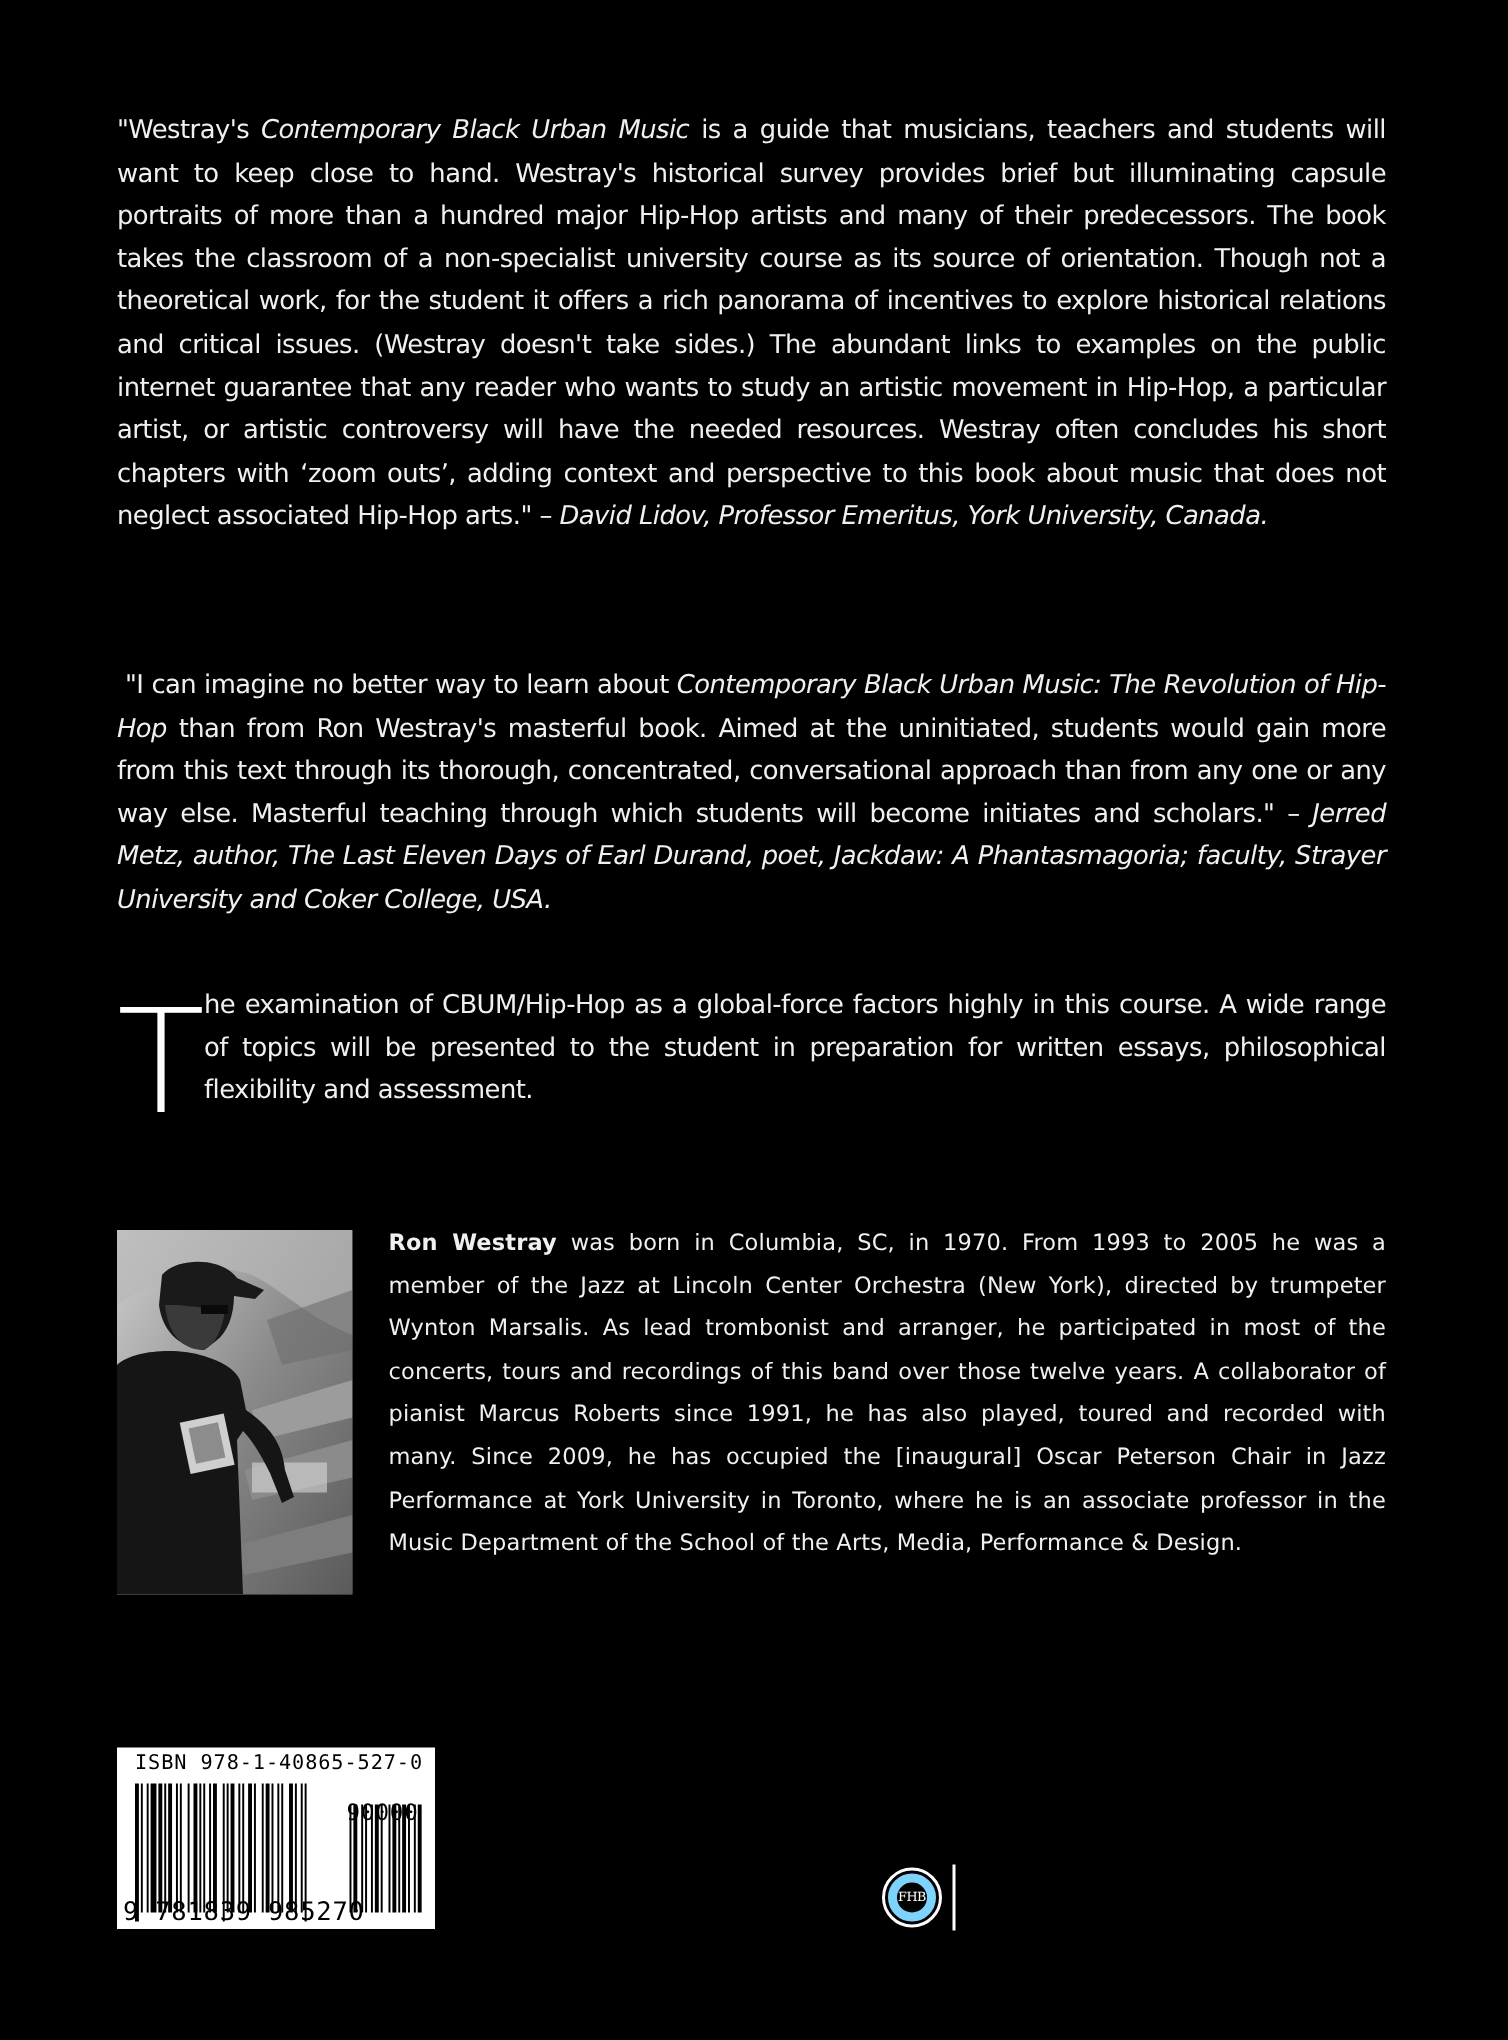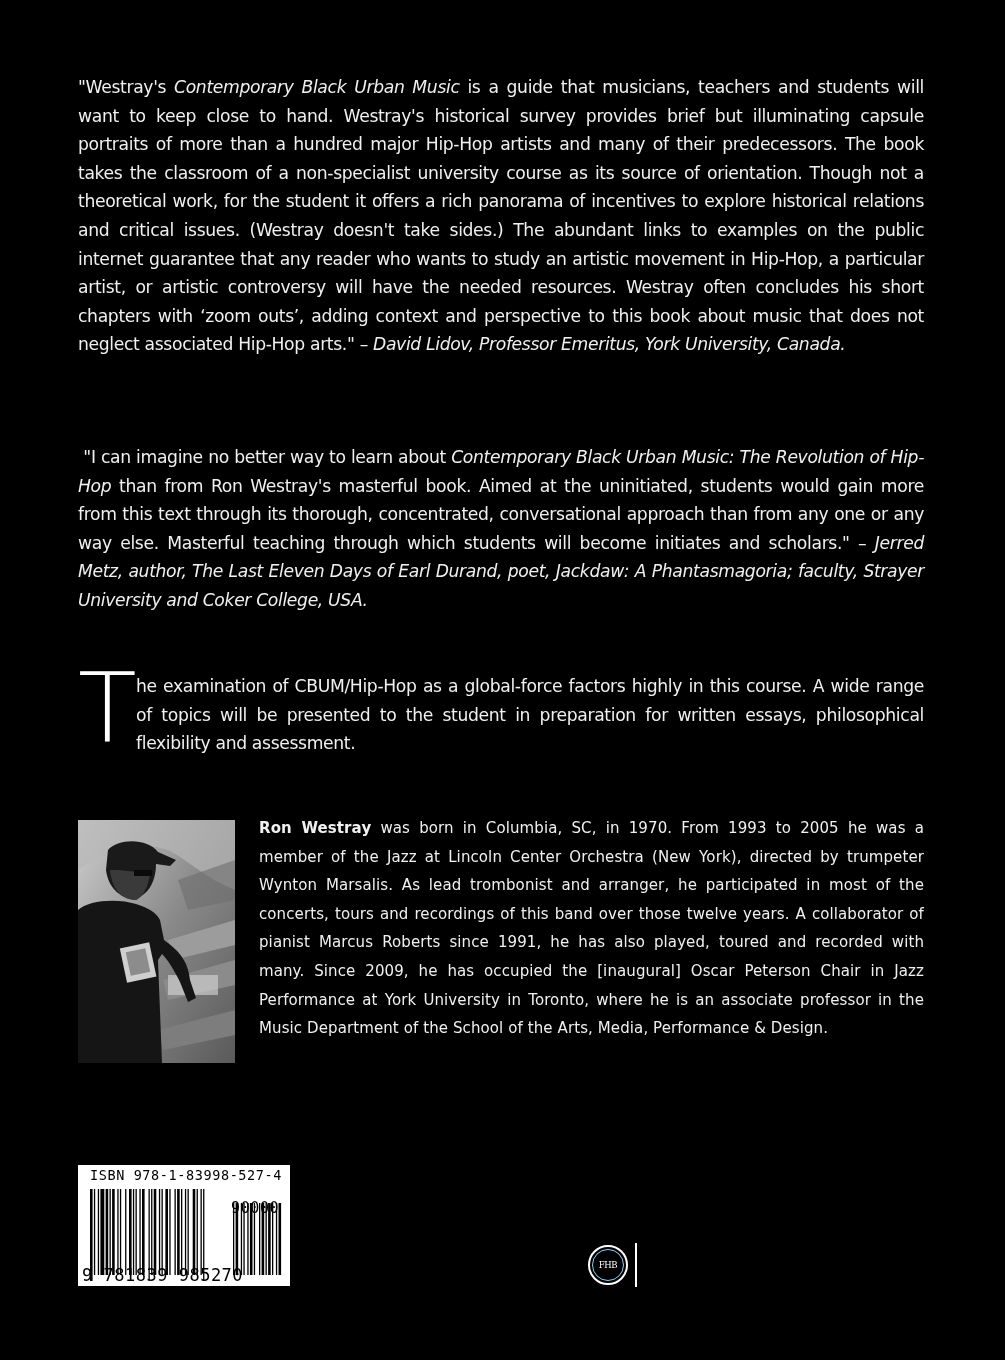--- a/index.html
+++ b/index.html
@@ -1,34 +1,34 @@
 <!DOCTYPE html>
 <html><head>
 <meta charset="utf-8">
 <style>
   html, body { margin: 0; padding: 0; background: #000; }
   body { width: 1005px; height: 1360px; position: relative; overflow: hidden; color: #f2f2f2; font-family: "DejaVu Sans", sans-serif; }
   .para { position: absolute; left: 78px; width: 846px; font-size: 17.2px; line-height: 28.6px; text-align: justify; letter-spacing: -0.35px; color: #f0f0f0; }
   .para i { }
   #p1 { top: 73px; }
   #p2 { top: 443px; }
-  #p3 { top: 672px; }
+  #p3 { top: 656px; }
   .dropcap { position: absolute; left: 78px; top: 668px; font-family: "DejaVu Sans", sans-serif; font-size: 96px; line-height: 80px; color: #fff; font-weight: 300; letter-spacing: 0; }
   #p3 { left: 136px; width: 788px; }
   .photo { position: absolute; left: 78px; top: 820px; width: 157px; height: 243px; overflow: hidden; background: #777; }
   .bio { position: absolute; left: 259px; top: 814px; width: 665px; font-size: 15px; line-height: 28.6px; text-align: justify; letter-spacing: 0.1px; color: #f0f0f0; }
   .bio b { font-weight: bold; }
   .barcode { position: absolute; left: 78px; top: 1165px; width: 212px; height: 121px; background: #fff; overflow: hidden; }
   .isbn-text { position: absolute; left: 12px; top: 2px; font-family: "DejaVu Sans Mono", monospace; font-size: 13.5px; color: #000; letter-spacing: 0.6px; white-space: nowrap; }
   .addon-text { position: absolute; left: 153px; top: 34px; font-family: "DejaVu Sans Mono", monospace; font-size: 15px; color: #000; letter-spacing: 0.6px; }
   .digits { position: absolute; left: 4px; bottom: 1px; font-family: "DejaVu Sans Mono", monospace; font-size: 17px; color: #000; letter-spacing: 0.5px; white-space: nowrap; }
   .bars { position: absolute; left: 0; top: 0; }
   .publisher { position: absolute; left: 588px; top: 1240px; height: 50px; display: flex; align-items: center; }
   .pub-seal { width: 40px; height: 40px; border: 2px solid #fff; border-radius: 50%; display: flex; align-items: center; justify-content: center; position: relative; box-sizing: border-box; }
-  .pub-seal-inner { width: 32px; height: 32px; border: 1px solid #7dd3fc; border-radius: 50%; display: flex; align-items: center; justify-content: center; font-family: "DejaVu Serif", serif; font-size: 8.5px; color: #fff; letter-spacing: -0.3px; box-sizing: border-box; }
+  .pub-seal-inner { width: 32px; height: 32px; border: 6px solid #7dd3fc; border-radius: 50%; display: flex; align-items: center; justify-content: center; font-family: "DejaVu Serif", serif; font-size: 8.5px; color: #fff; letter-spacing: -0.3px; box-sizing: border-box; }
   .pub-divider { width: 2px; height: 44px; background: #fff; margin: 0 8px 0 7px; }
   .pub-name { font-family: "DejaVu Serif", serif; font-size: 25px; color: #fff; letter-spacing: 0.3px; font-weight: normal; }
 </style>
 </head>
 <body>
 
 <div id="p1" class="para"><span>"Westray's </span><i>Contemporary Black Urban Music</i><span> is a guide that musicians, teachers and students will want to keep close to hand. Westray's historical survey provides brief but illuminating capsule portraits of more than a hundred major Hip-Hop artists and many of their predecessors. The book takes the classroom of a non-specialist university course as its source of orientation. Though not a theoretical work, for the student it offers a rich panorama of incentives to explore historical relations and critical issues. (Westray doesn't take sides.) The abundant links to examples on the public internet guarantee that any reader who wants to study an artistic movement in Hip-Hop, a particular artist, or artistic controversy will have the needed resources. Westray often concludes his short chapters with ‘zoom outs’, adding context and perspective to this book about music that does not neglect associated Hip-Hop arts." – </span><i>David Lidov, Professor Emeritus, York University, Canada.</i></div>
 
 <div id="p2" class="para">&nbsp;<span>"I can imagine no better way to learn about </span><i>Contemporary Black Urban Music: The Revolution of Hip-Hop</i><span> than from Ron Westray's masterful book. Aimed at the uninitiated, students would gain more from this text through its thorough, concentrated, conversational approach than from any one or any way else. Masterful teaching through which students will become initiates and scholars." – </span><i>Jerred Metz, author, The Last Eleven Days of Earl Durand, poet, Jackdaw: A Phantasmagoria; faculty, Strayer University and Coker College, USA.</i></div>
 
@@ -103,21 +103,21 @@
       <rect x="171.90000000000006" y="38" width="2.6" height="72" fill="#000"></rect>
       <rect x="175.80000000000007" y="38" width="1.3" height="72" fill="#000"></rect>
       <rect x="181.00000000000009" y="38" width="1.3" height="72" fill="#000"></rect>
       <rect x="183.6000000000001" y="38" width="2.6" height="72" fill="#000"></rect>
       <rect x="187.5000000000001" y="38" width="1.3" height="72" fill="#000"></rect>
       <rect x="190.10000000000014" y="38" width="2.6" height="72" fill="#000"></rect>
       <rect x="194.00000000000014" y="38" width="1.3" height="72" fill="#000"></rect>
       <rect x="197.90000000000015" y="38" width="1.3" height="72" fill="#000"></rect>
       <rect x="200.50000000000017" y="38" width="2.6" height="72" fill="#000"></rect>
     </svg>
-  <div class="isbn-text">ISBN 978-1-83998-527-4</div>
+  <div class="isbn-text">ISBN 978-1-40865-527-0</div>
   <div class="addon-text">90000</div>
   <div class="digits"><span>9</span>&nbsp;<span>781839</span>&nbsp;<span>985270</span></div>
 </div>
 
 <div class="publisher">
   <div class="pub-seal">
     <div class="pub-seal-inner">FHB</div>
   </div>
   <div class="pub-divider"></div>
 </div>

